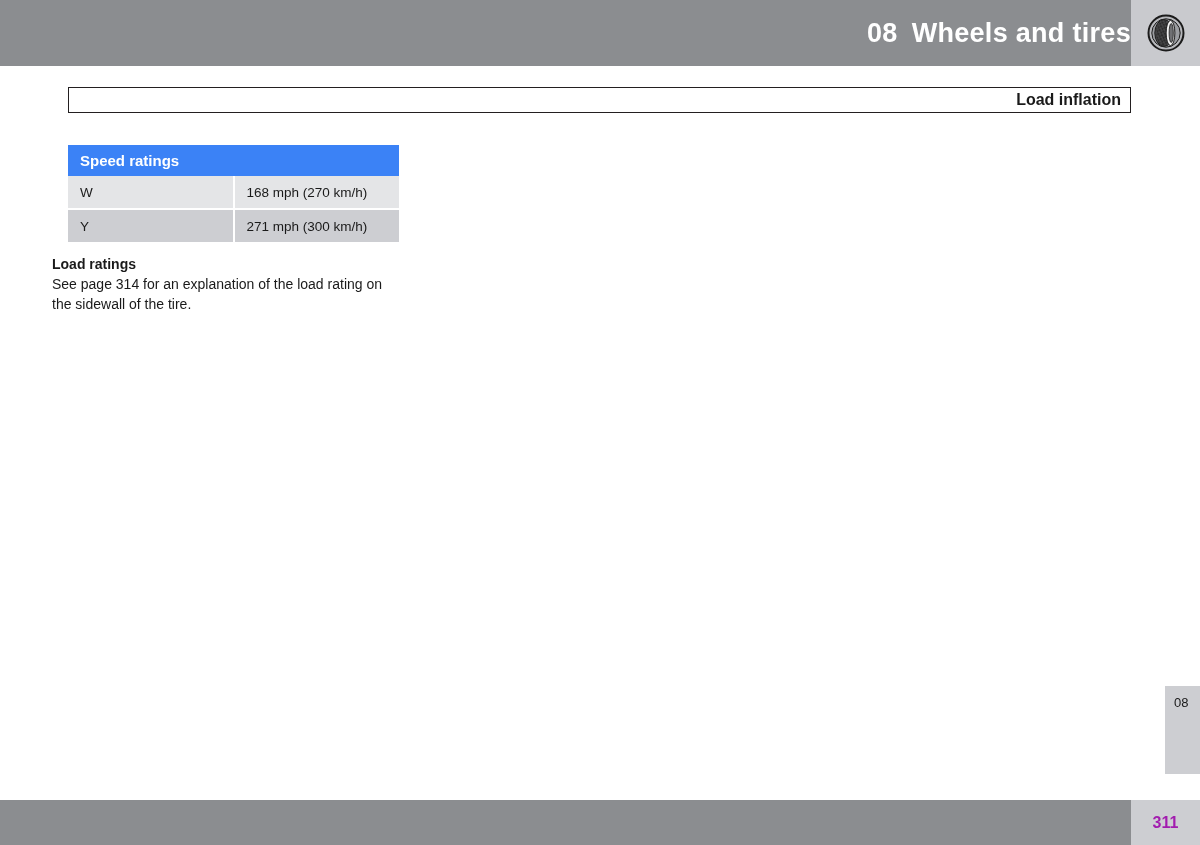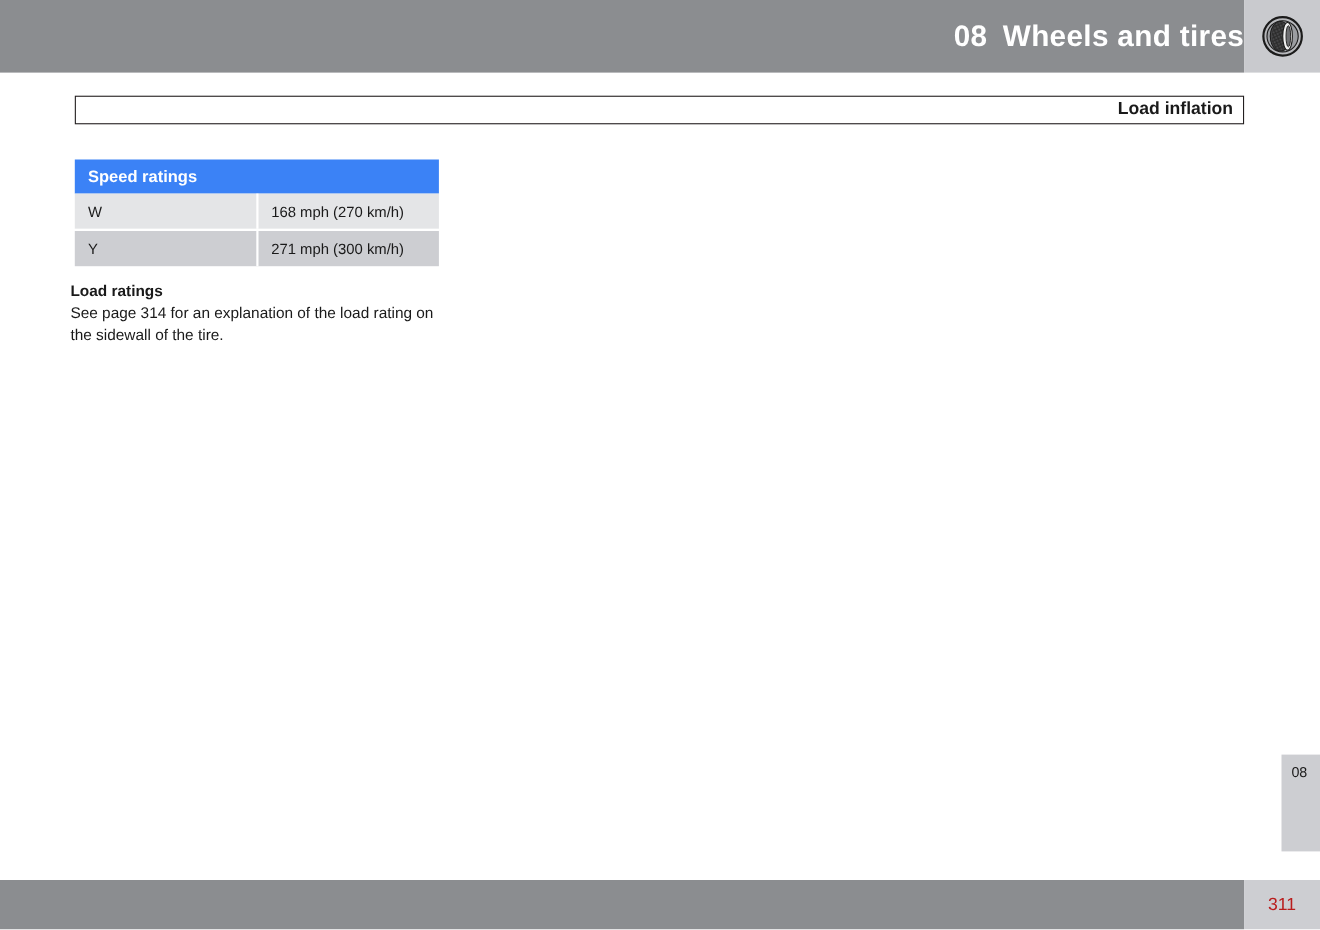--- a/index.html
+++ b/index.html
@@ -101,21 +101,21 @@
   .data-table tr.row-odd td { background: #e4e5e7; }
   .data-table tr.row-even td { background: #cdced2; }
   .data-table td.col-code { width: 57px; border-right: 2px solid #ffffff; }
   .data-table tr.row-odd td.col-code { background: #e4e5e7; }
   .data-table tr.row-even td.col-code { background: #cdced2; }
   .row-spacer td { height: 2px; padding: 0; background: #ffffff !important; }
 
   
   .body-block {
     position: absolute;
-    left: 64px;
+    left: 52px;
     top: 255px;
     width: 340px;
   }
   .subhead {
     font-size: 14px;
     font-weight: bold;
     color: #1a1a1a;
     margin: 0 0 2px 0;
     line-height: 18px;
   }
@@ -158,21 +158,22 @@
     top: 800px;
     width: 69px;
     height: 45px;
     background: #cdced2;
     display: flex;
     align-items: center;
     justify-content: center;
   }
   .footer-page-num {
     font-size: 16px;
-    color: #b91c1c;
+    color: #a21caf;
+    font-weight: bold;
   }
 </style>
 </head>
 <body>
 
 <div class="header-bar">
   <span class="header-title"><span class="header-chapter-num">08</span><span>Wheels and tires</span></span>
 </div>
 
 <div class="header-icon-box">

